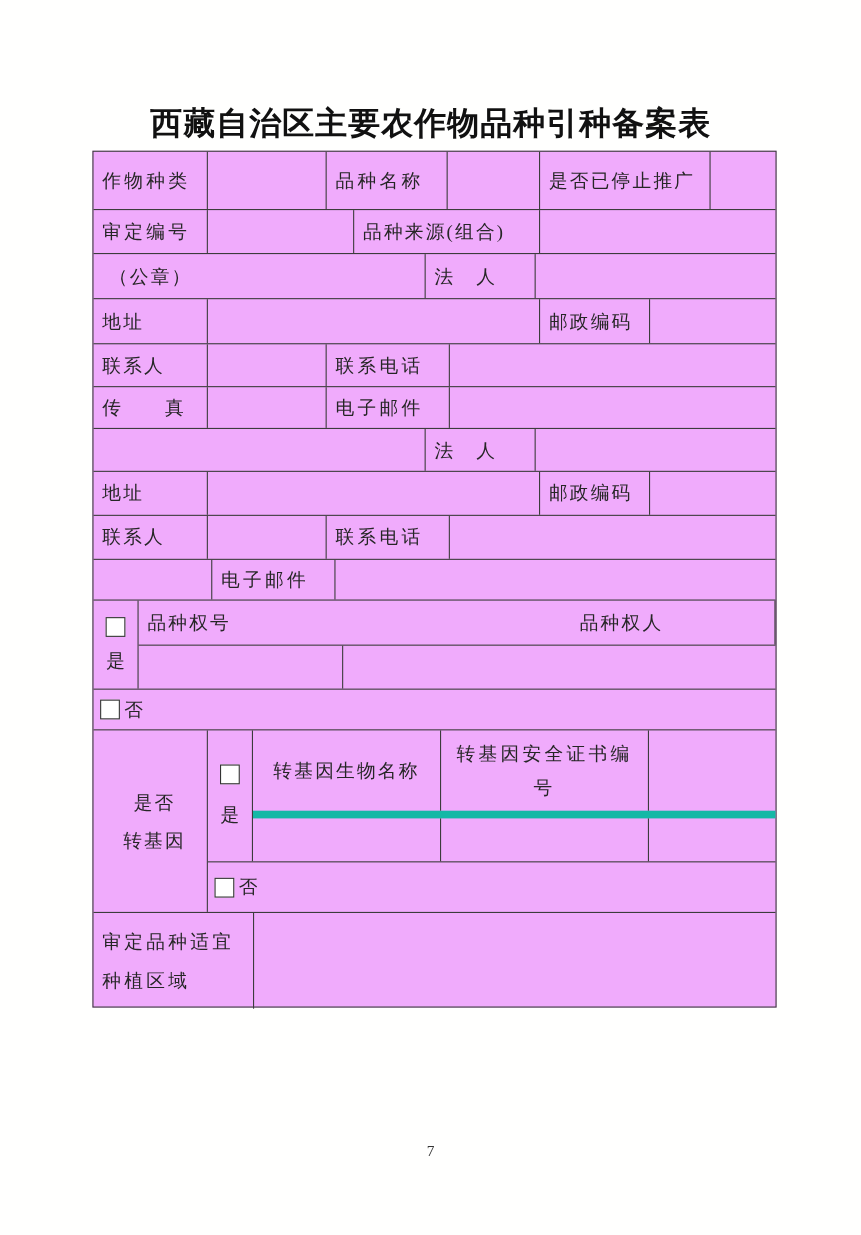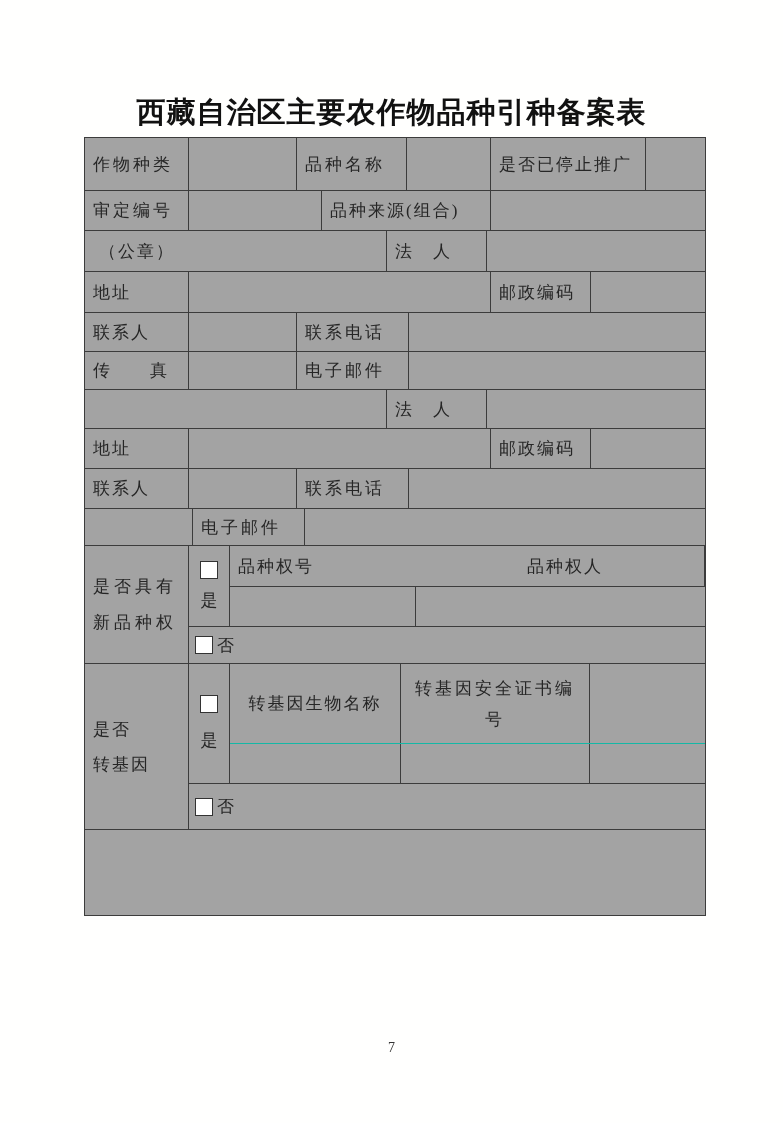--- a/index.html
+++ b/index.html
@@ -20,21 +20,21 @@
     letter-spacing:1px;
     color:#111;
     white-space:nowrap;
   }
   .tbl{
     position:absolute;
     left:84px;top:137px;
     width:622px;height:779px;
     border:1px solid #3c3c3c;
     box-sizing:border-box;
-    background:#a3a3a3;
+    background:#f0abfc;
   }
   .tr{display:flex;box-sizing:border-box;border-bottom:1px solid #3c3c3c;}
   .tr.last{border-bottom:none;}
   .td{
     box-sizing:border-box;
     border-right:1px solid #3c3c3c;
     display:flex;align-items:center;
     padding-left:8px;
     overflow:hidden;
   }
@@ -192,23 +192,20 @@
 
     <div class="tr" style="height:37px">
       <div class="td" style="width:108px"></div>
       <div class="td" style="width:112px">
           <span class="lbl">电子邮件</span>
         </div>
       <div class="td end" style="flex:1"></div>
     </div>
 
     <div class="tr" style="height:118px">
-      <div class="td" style="width:104px;padding-right:4px">
-        <span class="wraplbl">是否具有新品种权</span>
-      </div>
       <div class="col" style="flex:1">
         <div style="display:flex;height:81px;border-bottom:1px solid #3c3c3c;box-sizing:border-box;">
           <div class="chk-col" style="width:41px">
             <span class="chkbox"></span>
             <span class="lbl" style="letter-spacing:0">是</span>
           </div>
           <div class="col" style="flex:1">
             <div style="display:flex;height:41px;border-bottom:1px solid #3c3c3c;box-sizing:border-box;">
               <div class="td end" style="flex:1">
                   <span class="lbl tight">品种权号</span>
@@ -224,32 +221,32 @@
           </div>
         </div>
         <div class="no-row" style="flex:1">
           <span class="chkbox"></span>
           <span class="lbl" style="letter-spacing:0">否</span>
         </div>
       </div>
     </div>
 
     <div class="tr" style="height:166px">
-      <div class="td twolines" style="width:104px;align-items:flex-start">
+      <div class="td twolines" style="width:104px;align-items:center">
         <span class="lbl tight">是否</span>
         <span class="lbl tight">转基因</span>
       </div>
       <div class="col" style="flex:1">
         <div style="display:flex;height:120px;border-bottom:1px solid #3c3c3c;box-sizing:border-box;">
           <div class="chk-col" style="width:41px;gap:16px">
             <span class="chkbox"></span>
             <span class="lbl" style="letter-spacing:0">是</span>
           </div>
           <div class="col" style="flex:1">
-            <div style="display:flex;height:80px;border-bottom:1px solid #14b8a6;box-sizing:border-box;">
+            <div style="display:flex;height:80px;border-bottom:7px solid #14b8a6;box-sizing:border-box;">
               <div class="td center" style="width:171px">
                   <span class="lbl tight">转基因生物名称</span>
                 </div>
               <div class="td center" style="width:189px;padding:0 6px">
                   <span class="cert-lbl">转基因安全证书编号</span>
                 </div>
             </div>
             <div style="display:flex;flex:1;">
               <div class="td" style="width:171px"></div>
               <div class="td" style="width:189px"></div>
@@ -258,20 +255,24 @@
           </div>
         </div>
         <div class="no-row" style="flex:1">
           <span class="chkbox"></span>
           <span class="lbl" style="letter-spacing:0">否</span>
         </div>
       </div>
     </div>
 
     <div class="tr last" style="height:87px">
+      <div class="td twolines" style="width:146px;align-items:flex-start">
+        <span class="lbl">审定品种适宜</span>
+        <span class="lbl">种植区域</span>
+      </div>
       <div class="td end" style="flex:1"></div>
     </div>
 
   </div>
 
   <div class="pagenum">7</div>
 
 </div>
 
 </body></html>

